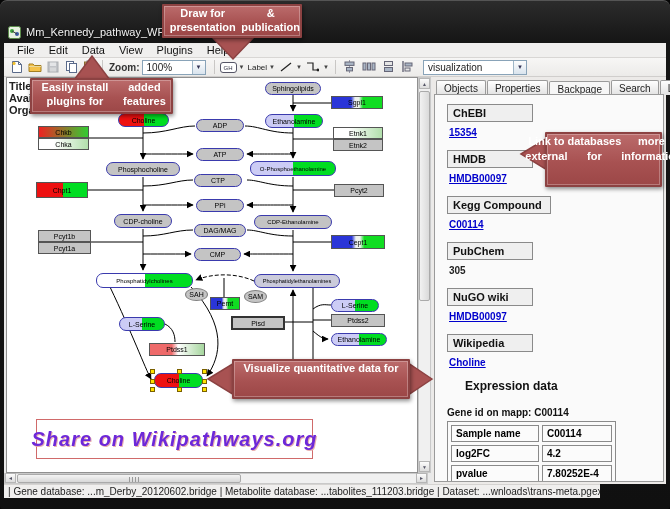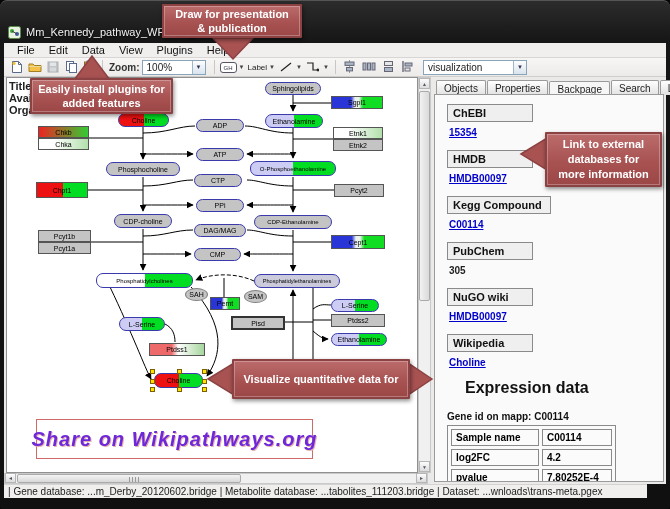--- a/index.html
+++ b/index.html
@@ -84,37 +84,37 @@
     border:1px solid #9a9a9a; border-bottom:none; background:linear-gradient(#fefefe,#e2e2e2);
     border-radius:2px 2px 0 0; margin-right:1px; }
   .tab.active { background:#f6f6f6; position:relative; top:1px; padding-bottom:2px; }
   #panel { position:absolute; left:2px; top:17px; width:230px; height:388px; background:#fafafa;
     border:1px solid #9a9a9a; overflow:hidden; padding:8px 6px 0 12px; }
   .bp-section { margin-bottom:11px; }
   .bp-title { display:inline-block; min-width:86px; border:1px solid #8a8a8a; background:#efefef;
     padding:2px 8px 2px 5px; font-weight:bold; font-size:11px; color:#111; }
   .bp-value { margin:5px 0 0 2px; font-size:10px; font-weight:bold; color:#222; }
   .bp-value.link { color:#0000cc; text-decoration:underline; cursor:pointer; }
-  #expr-heading { font-size:16px; font-weight:bold; color:#111; margin:0 0 14px -6px;padding-left:24px; }
+  #expr-heading { font-size:12px; font-weight:bold; color:#111; margin:0 0 14px -6px;padding-left:24px; }
   #gene-line { font-size:10px; font-weight:bold; color:#111; margin-bottom:3px; }
   #expr-table { border:1px solid #8a8a8a; border-collapse:separate; border-spacing:3px; background:#fafafa; }
   #expr-table td { border:1px solid #8a8a8a; font-size:10px; font-weight:bold; text-align:left;
     padding:2px 4px; background:#fbfbfb; }
   #expr-table td.c1 { width:88px; }
   #expr-table td.c2 { width:70px; }
 
   
-  #statusbar { position:absolute; left:4px; top:483px; width:643px; height:14px; background:#f0efee;
+  #statusbar { position:absolute; left:4px; top:483px; width:596px; height:14px; background:#f0efee;
     border-top:1px solid #d5d3d1; font-size:10px; color:#222; padding:1px 0 0 4px; white-space:nowrap; overflow:hidden; }
 
   
   .callout { position:absolute; background:linear-gradient(180deg,#bb6b6b,#a85252 55%,#9c4747);
     border:2px solid #8c4242; box-shadow:1px 2px 4px rgba(0,0,0,.45), inset 0 0 0 1px rgba(255,255,255,.28);
     color:#fff; font-weight:bold; font-size:11px; text-align:center; z-index:60;
-    display:flex; flex-direction:column; justify-content:center; line-height:14px; border-radius:1px; }
+    display:flex; flex-direction:row; justify-content:center; line-height:14px; border-radius:1px; }
   .callout-arrow { position:absolute; z-index:59; }
   #share-box { position:absolute; left:36px; top:418px; width:277px; height:40px; background:#fff;
     border:1px solid #d06a6a; z-index:60; display:flex; align-items:center; justify-content:center; }
   #share-text { font-size:20px; font-weight:bold; font-style:italic; color:#6d28d9;
     text-shadow:1px 1px 0 #e8b0b0; letter-spacing:1px; white-space:nowrap; }
 </style>
 </head>
 <body>
 
 <div id="window">

